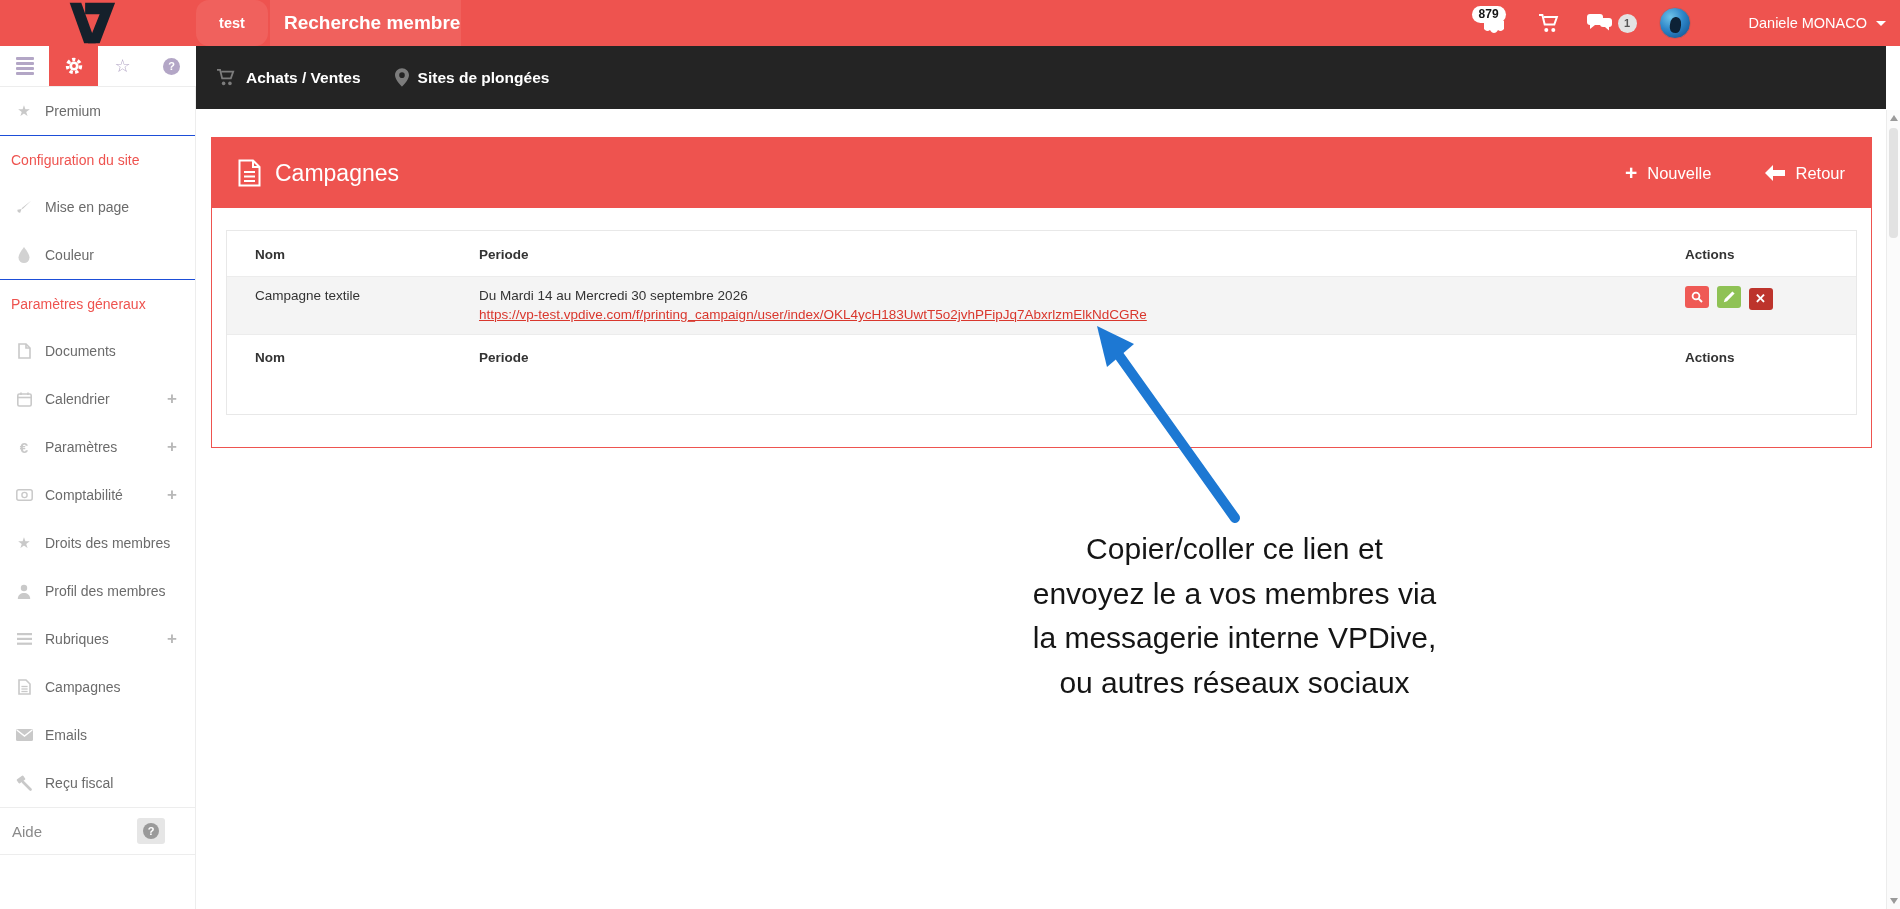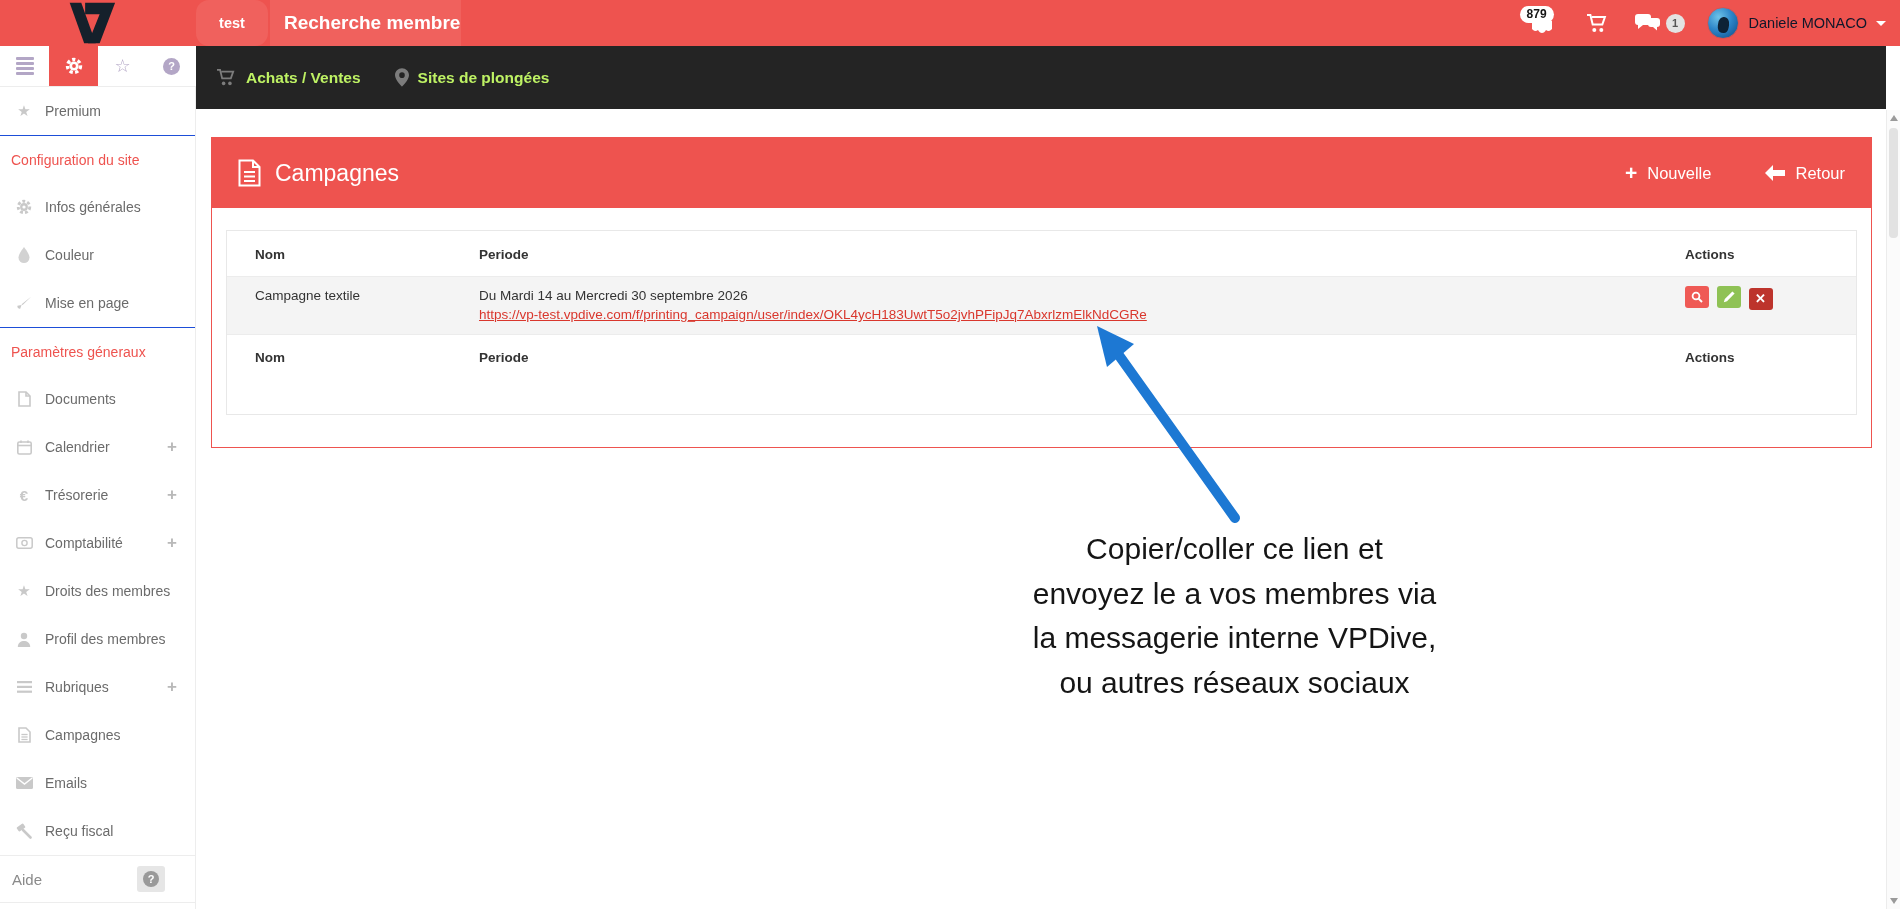--- a/index.html
+++ b/index.html
@@ -24,38 +24,38 @@
   .notif-crown { position:absolute; left:9px; top:18px; }
   .tb-icon { display:flex; align-items:center; }
   .cart-i { margin-right:26px; }
   .chat-wrap { display:flex; align-items:center; margin-right:22px; }
   .chat-badge { margin-left:5px; width:19px; height:19px; border-radius:50%; background:#e3e3e3;
     color:#555; font-size:11px; font-weight:700; display:flex; align-items:center; justify-content:center; }
   .avatar { width:32px; height:32px; border-radius:50%; margin-right:10px; position:relative; overflow:hidden;
     background:radial-gradient(circle at 35% 30%, #6ec3e8 0%, #2e86c9 45%, #0b4a86 100%); border:1px solid #d75450; }
   .avatar::after { content:""; position:absolute; left:10px; top:9px; width:11px; height:16px;
     background:#0d2236; border-radius:45% 45% 40% 40%; transform:rotate(8deg); }
-  .user-name { color:#0f172a; font-size:14.5px; margin-right:9px; white-space:nowrap; }
+  .user-name { color:#ffffff; font-size:14.5px; margin-right:9px; white-space:nowrap;margin-left:48px; }
   .caret { width:0; height:0; border-left:5px solid transparent; border-right:5px solid transparent; border-top:5px solid #fff; }
 
   
   .tabstrip { position:absolute; left:0; top:46px; width:196px; height:41px; background:#fff;
     display:flex; border-bottom:1px solid #ededed; z-index:4; }
   .tab { flex:1; display:flex; align-items:center; justify-content:center; color:#b3a6c6; cursor:pointer; }
   .tab.active { background:#ee534f; color:#fff; }
   .hamburger { display:flex; flex-direction:column; gap:2px; }
   .hamburger span { width:18px; height:3px; background:#b3a6c6; border-radius:1px; }
   .star-glyph { font-family:"DejaVu Sans",sans-serif; font-size:18px; line-height:18px; }
   .qcircle { width:17px; height:17px; border-radius:50%; background:#b3a6c6; color:#fff;
     font-size:11px; font-weight:700; display:flex; align-items:center; justify-content:center; }
 
   
   .subnav { position:absolute; left:196px; top:46px; width:1690px; height:63px; background:#242424;
     display:flex; align-items:center; padding-left:20px; z-index:3; }
-  .subnav-item { display:flex; align-items:center; gap:9px; color:#bef264; font-weight:700;
+  .subnav-item { display:flex; align-items:center; gap:9px; color:#ffffff; font-weight:700;
     font-size:15.5px; margin-right:34px; cursor:pointer; }
 
   
   .sidebar { position:absolute; left:0; top:87px; width:196px; height:822px; background:#fff;
     border-right:1px solid #ededed; z-index:2; }
   .side-item { height:48px; display:flex; align-items:center; padding-left:14px; position:relative;
     color:#6b6b6b; font-size:14px; cursor:pointer; }
   .side-item .sicon { width:20px; margin-right:11px; display:flex; justify-content:center; align-items:center;
     color:#c9c9c9; font-size:15px; }
   .side-item .plus { position:absolute; right:18px; color:#b9b9b9; font-weight:700; font-size:17px; }
@@ -196,43 +196,33 @@
 <div class="sidebar">
   <div class="side-item">
     <span class="sicon star-yellow">★</span>
     <span>Premium</span>
   </div>
   <div class="side-heading">
     <span>Configuration du site</span>
   </div>
   <div class="side-item">
     <span class="sicon">
-      <svg width="16" height="16" viewBox="0 0 18 18">
-          <circle cx="9" cy="9" r="6.5" fill="none" stroke="#c9c9c9" stroke-width="3.2" stroke-dasharray="3.2 2.4"></circle>
-          <circle cx="9" cy="9" r="4.4" fill="#c9c9c9"></circle>
-          <circle cx="9" cy="9" r="1.8" fill="#fff"></circle>
-        </svg>
-    </span>
-    <span>Infos générales</span>
+      <svg width="16" height="16" viewBox="0 0 16 16">
+          <path d="M15,1 L6,9 L4.5,14 A2.4,2.4 0 0 1 1.6,11.2 L7,9.8 Z" fill="#c9c9c9" transform="rotate(3 8 8)"></path>
+        </svg>
+    </span>
+    <span>Mise en page</span>
   </div>
   <div class="side-item">
     <span class="sicon">
       <svg width="12" height="16" viewBox="0 0 12 16">
           <path d="M6,0 C6,0 0.5,7 0.5,10.5 A5.5,5.5 0 0 0 11.5,10.5 C11.5,7 6,0 6,0 Z" fill="#d2d2d2"></path>
         </svg>
     </span>
     <span>Couleur</span>
-  </div>
-  <div class="side-item">
-    <span class="sicon">
-      <svg width="16" height="16" viewBox="0 0 16 16">
-          <path d="M15,1 L6,9 L4.5,14 A2.4,2.4 0 0 1 1.6,11.2 L7,9.8 Z" fill="#c9c9c9" transform="rotate(3 8 8)"></path>
-        </svg>
-    </span>
-    <span>Mise en page</span>
   </div>
   <div class="side-heading">
     <span>Paramètres géneraux</span>
   </div>
   <div class="side-item">
     <span class="sicon">
       <svg width="13" height="16" viewBox="0 0 13 16">
           <path d="M1,1 H8 L12,5 V15 H1 Z" fill="none" stroke="#c9c9c9" stroke-width="1.6"></path>
           <path d="M8,1 V5 H12" fill="none" stroke="#c9c9c9" stroke-width="1.6"></path>
         </svg>
@@ -246,21 +236,21 @@
           <line x1="0.8" y1="5.5" x2="14.2" y2="5.5" stroke="#c9c9c9" stroke-width="1.6"></line>
           <line x1="4" y1="0.5" x2="4" y2="3" stroke="#c9c9c9" stroke-width="1.6"></line>
           <line x1="11" y1="0.5" x2="11" y2="3" stroke="#c9c9c9" stroke-width="1.6"></line>
         </svg>
     </span>
     <span>Calendrier</span>
     <span class="plus">+</span>
   </div>
   <div class="side-item">
     <span class="sicon euro">€</span>
-    <span>Trésorerie</span>
+    <span>Paramètres</span>
     <span class="plus">+</span>
   </div>
   <div class="side-item">
     <span class="sicon">
       <svg width="17" height="12" viewBox="0 0 17 12">
           <rect x="0.8" y="0.8" width="15.4" height="10.4" rx="2" fill="none" stroke="#c9c9c9" stroke-width="1.5"></rect>
           <circle cx="8.5" cy="6" r="2.6" fill="none" stroke="#c9c9c9" stroke-width="1.4"></circle>
         </svg>
     </span>
     <span>Comptabilité</span>

